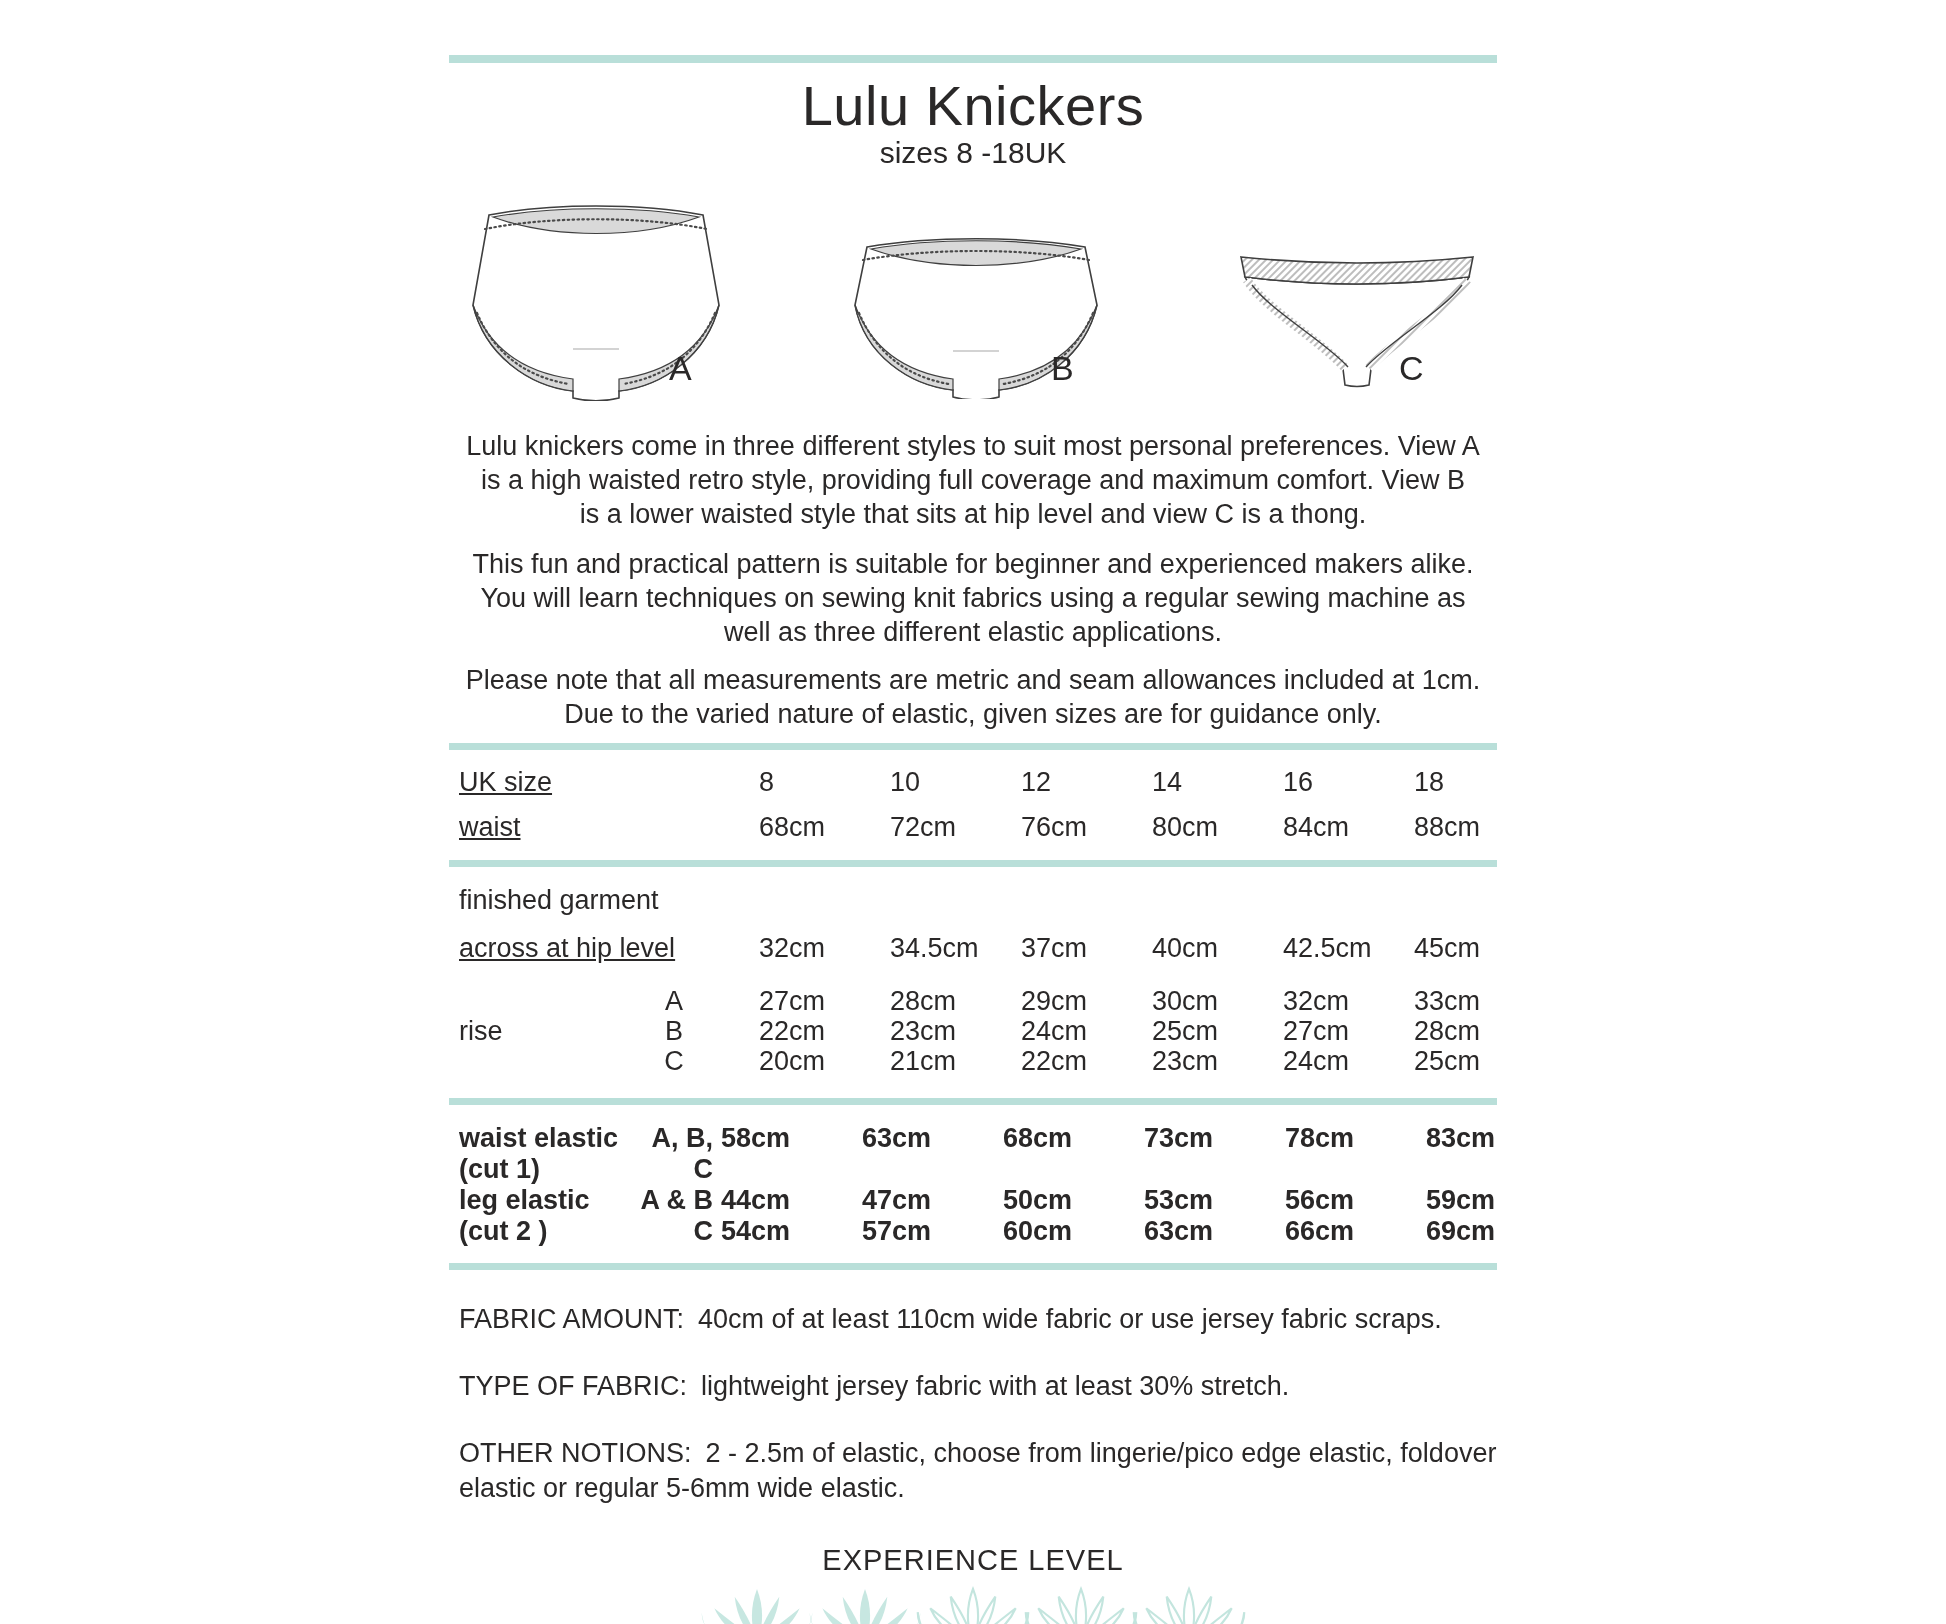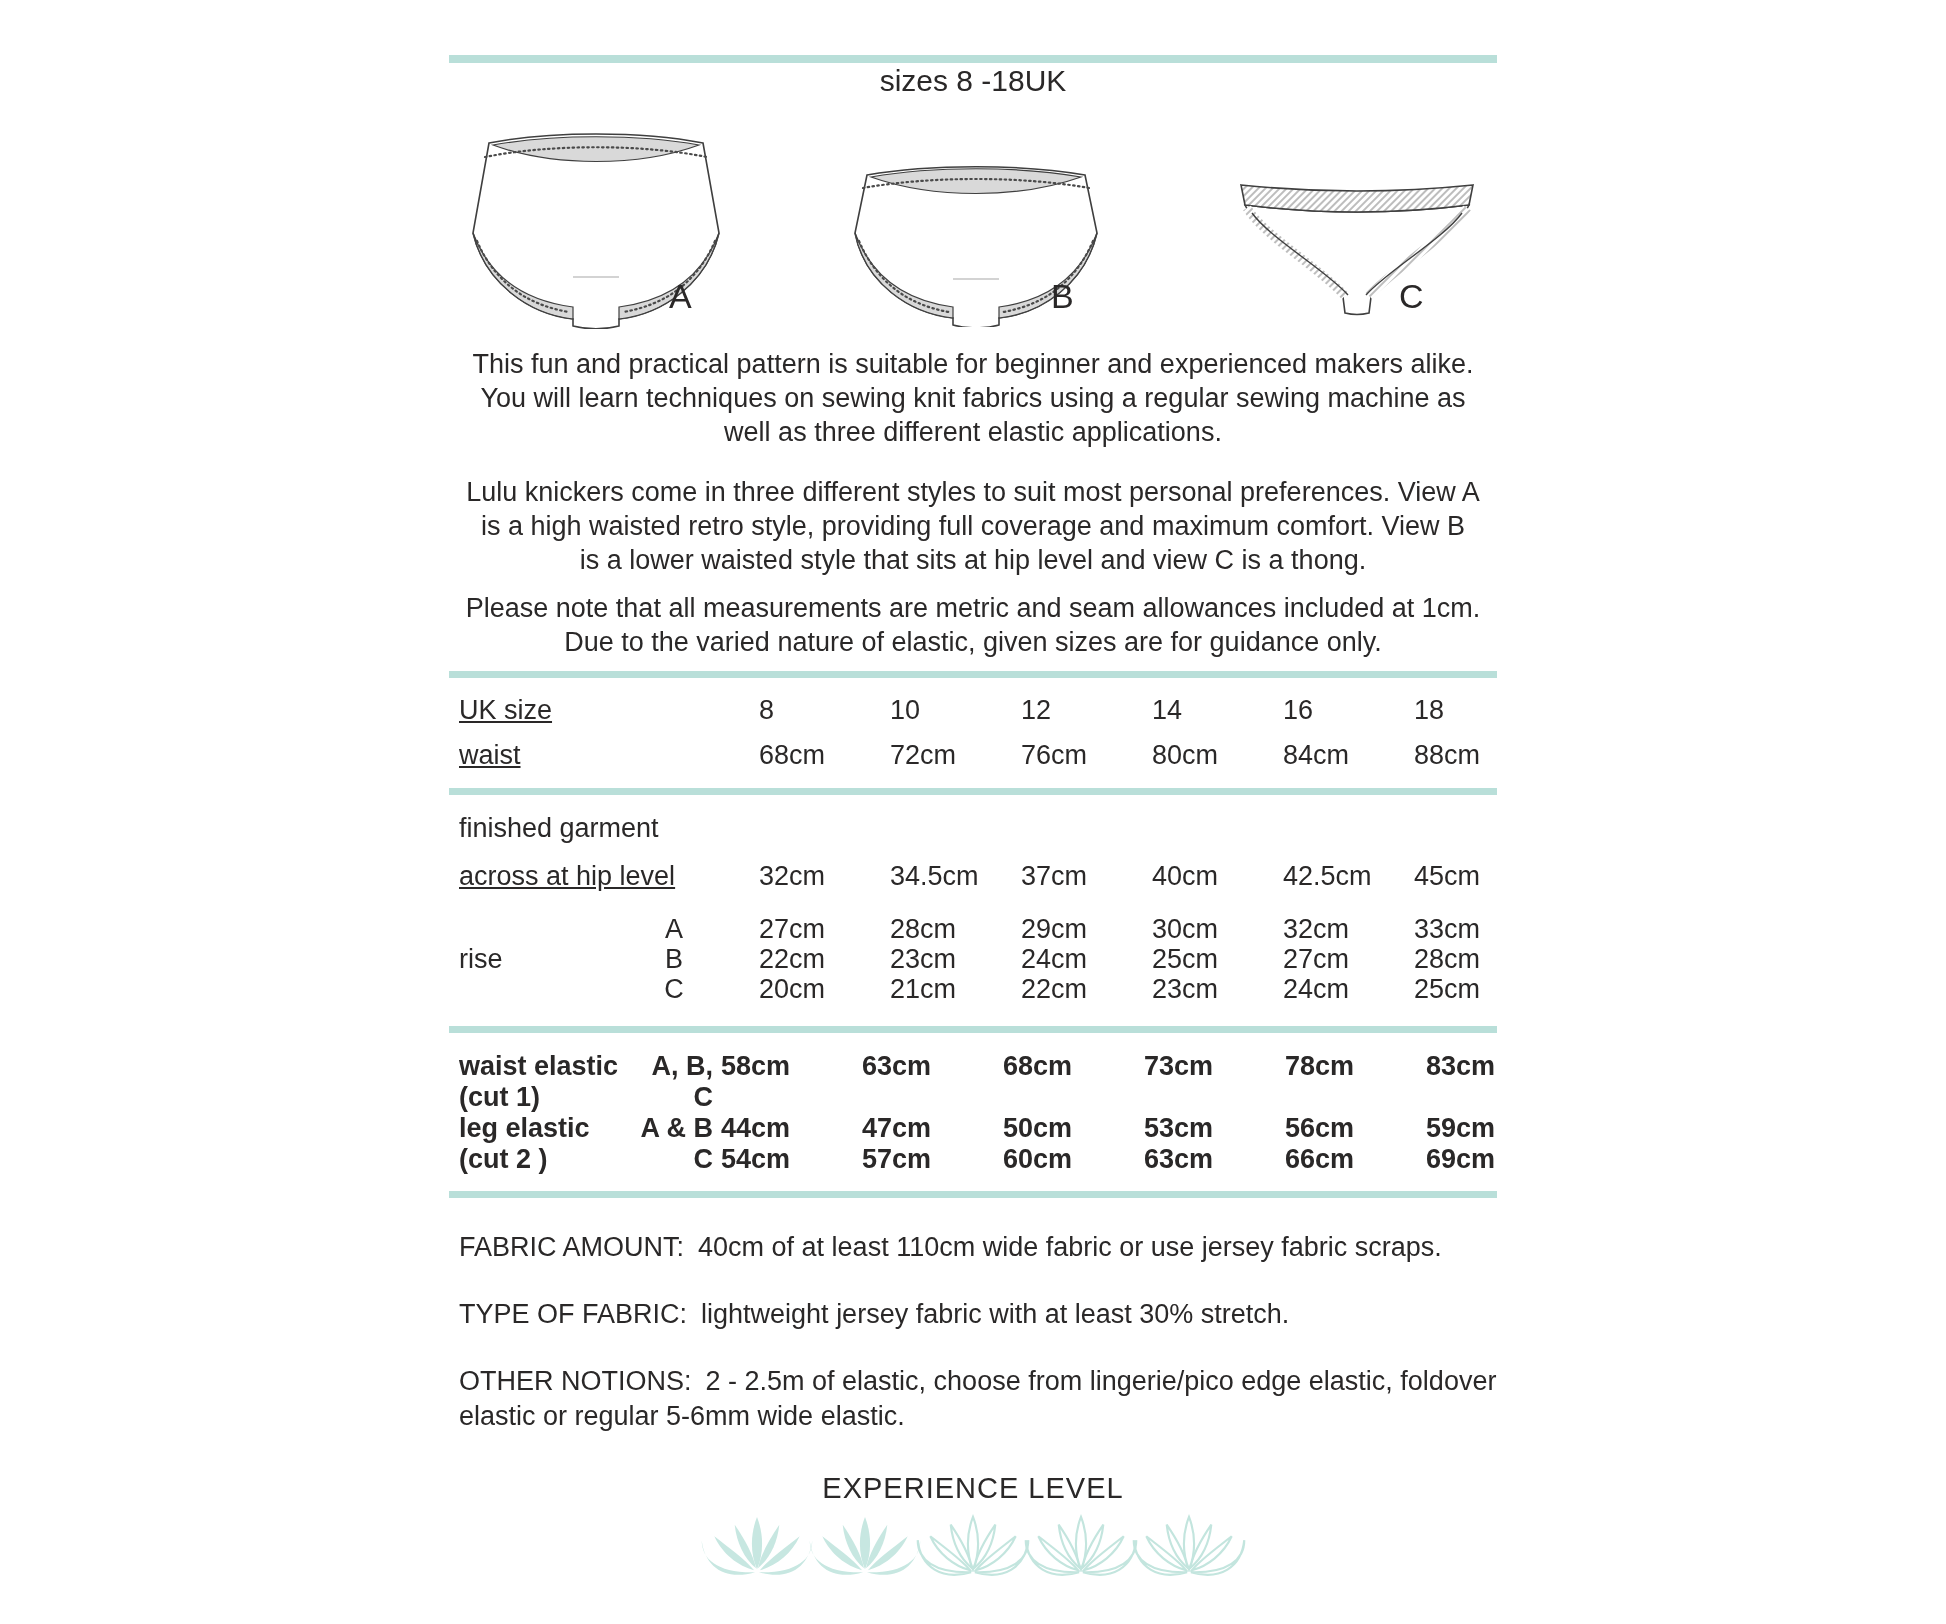--- a/index.html
+++ b/index.html
@@ -78,20 +78,21 @@
   svg.lotus.filled path { fill:#c7e7e1; stroke:none; }
   svg.lotus.outline path { fill:#ffffff; stroke:#c3e5de; stroke-width:2.2; }
 </style>
 </head>
 <body>
 
 <div class="page">
 
   <div class="rule top"></div>
 
+  <h1 class="title">Lulu Knickers</h1>
   <div class="subtitle">sizes 8 -18UK</div>
 
   <div class="figures">
 
     <div class="fig fig-a">
       <svg width="282" height="212" viewBox="0 0 282 212">
         <path class="w" d="M34,26 C95,14 187,14 248,26 L264,116 C252,166 208,197 164,202 L164,209 C148,213 134,213 118,209 L118,202 C74,197 30,166 18,116 Z"></path>
         <path class="g" d="M38,28 C98,17 184,17 244,28 C184,50 98,50 38,28 Z"></path>
         <path class="g" d="M18,116 Q42,180 118,190 L118,202 C74,197 30,166 18,116 Z"></path>
         <path class="g" d="M264,116 Q240,180 164,190 L164,202 C208,197 252,166 264,116 Z"></path>
@@ -129,26 +130,26 @@
         <path d="M6,10 Q122,22 238,10 L234,30 Q122,44 10,30 Z" fill="url(#hatchC)" stroke="#3f3f3f" stroke-width="1.6"></path>
         <path d="M12,33 C28,60 86,94 110,121" fill="none" stroke="url(#hatchC)" stroke-width="9"></path>
         <path d="M232,33 C216,60 158,94 134,121" fill="none" stroke="url(#hatchC)" stroke-width="9"></path>
         <path class="edge" d="M17,38 C36,64 92,96 113,120"></path>
         <path class="edge" d="M227,38 C208,64 152,96 131,120"></path>
       </svg>
     </div>
     <div class="fig-label lab-c">C</div>
   </div>
 
+  <p class="copy p-intro">Lulu knickers come in three different styles to suit most personal preferences. View A
+is a high waisted retro style, providing full coverage and maximum comfort. View B
+is a lower waisted style that sits at hip level and view C is a thong.</p>
   <p class="copy p-pattern">This fun and practical pattern is suitable for beginner and experienced makers alike.
 You will learn techniques on sewing knit fabrics using a regular sewing machine as
 well as three different elastic applications.</p>
-  <p class="copy p-intro">Lulu knickers come in three different styles to suit most personal preferences. View A
-is a high waisted retro style, providing full coverage and maximum comfort. View B
-is a lower waisted style that sits at hip level and view C is a thong.</p>
   <p class="copy p-note">Please note that all measurements are metric and seam allowances included at 1cm.
 Due to the varied nature of elastic, given sizes are for guidance only.</p>
 
   <div class="rule r1"></div>
 
   <div class="tsection sizes-block">
     <div class="trow">
       <span class="tlabel">UK size</span>
 
       <span style="display:contents"><span class="tval">8</span><span class="tval">10</span><span class="tval">12</span><span class="tval">14</span><span class="tval">16</span><span class="tval">18</span></span>

